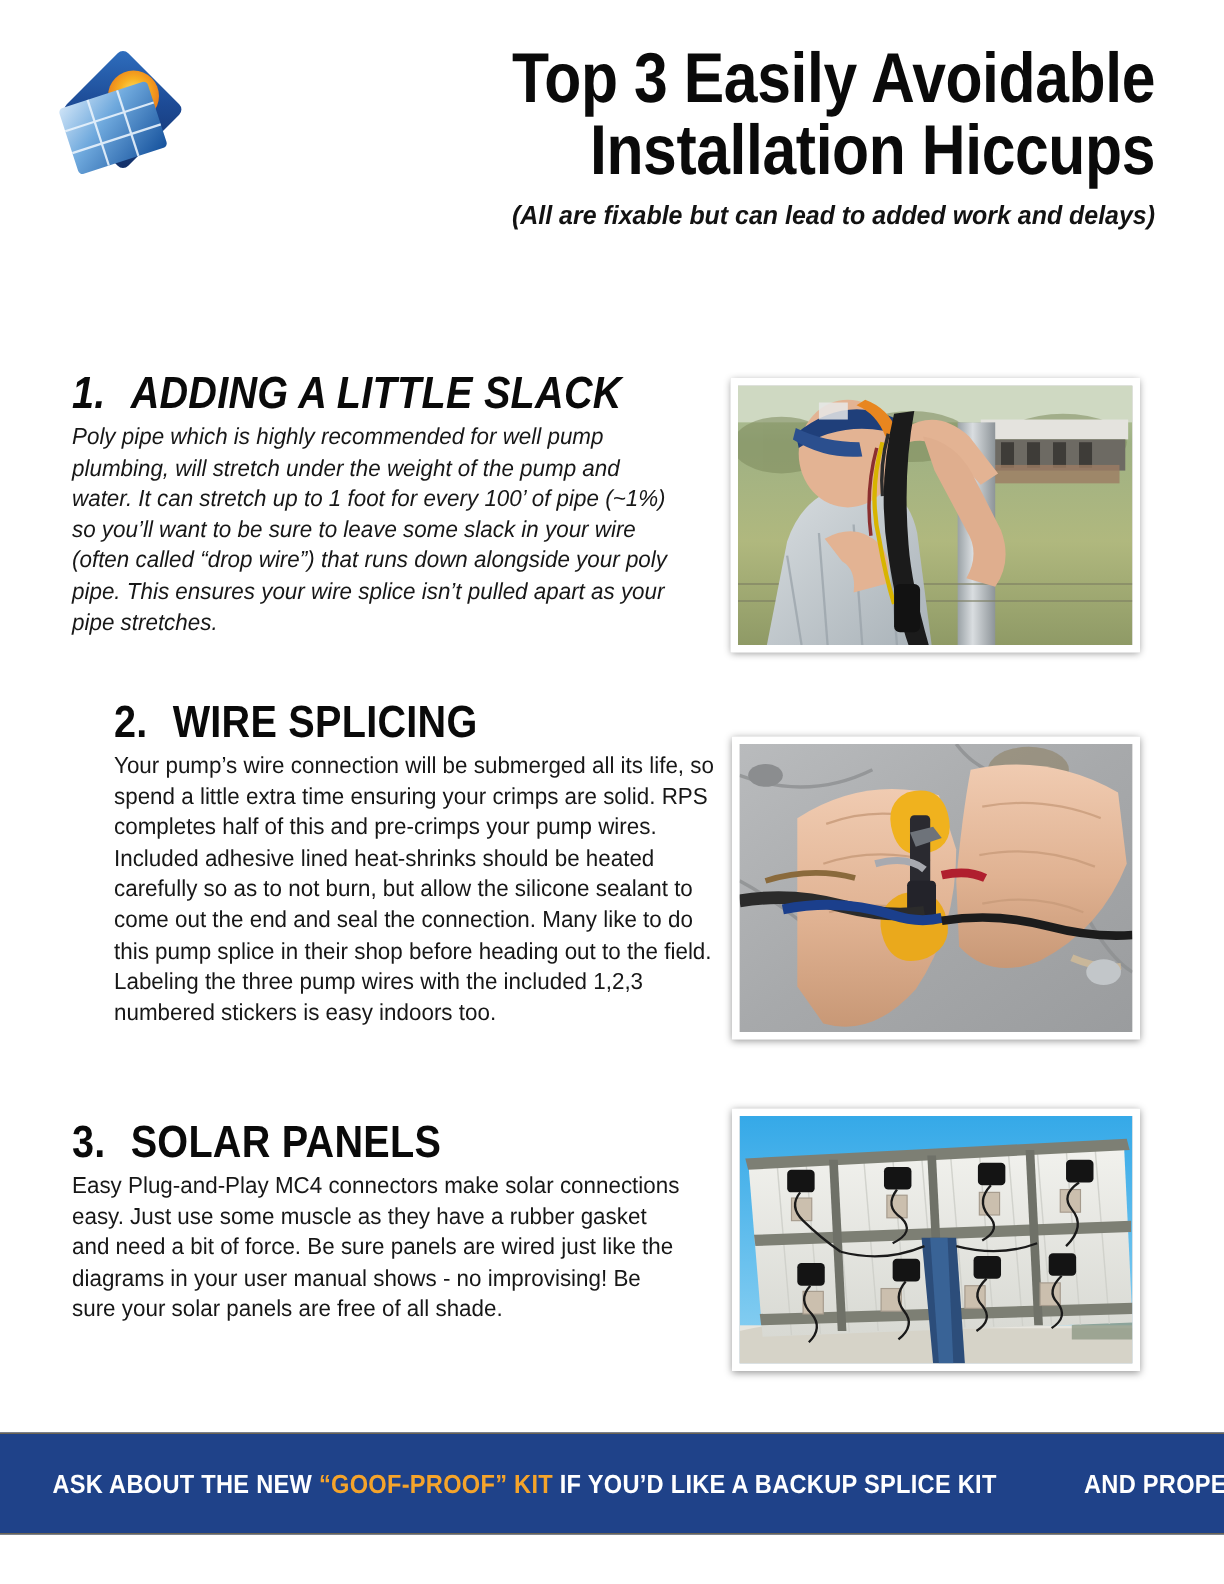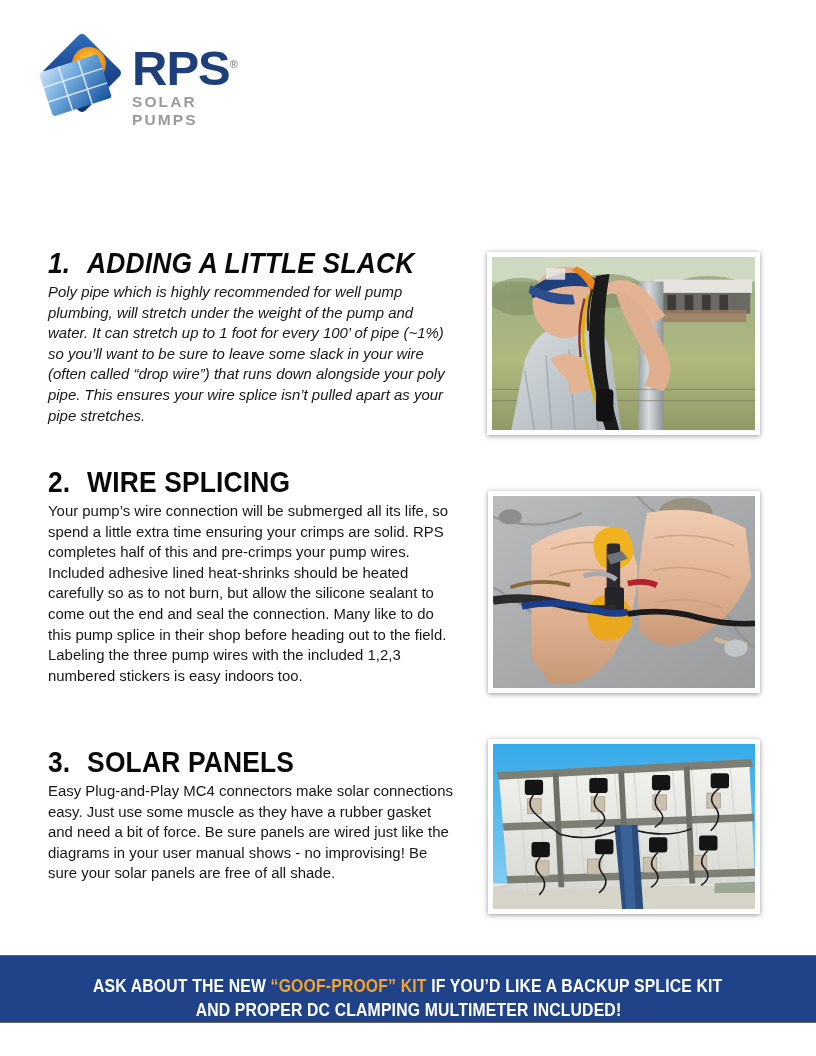--- a/index.html
+++ b/index.html
@@ -106,22 +106,22 @@
   }
   .photo svg{display:block;width:100%;height:100%;}
 
   
   .footer-banner{
     position:absolute; left:0; top:955px; width:816px; height:68px;
     background:#1f4289;
     border-top:1px solid #6b6455;
     border-bottom:1px solid #6b6455;
     box-sizing:border-box;
-    display:flex; flex-direction:column;
-    align-items:center; justify-content:flex-end;
+    display:flex; 
+    align-items:center; justify-content:space-between;
   }
   .footer-line{
     font-family:"Liberation Sans Narrow","Liberation Sans", sans-serif;
     font-weight:bold;
     font-size:17.5px;
     line-height:24px;
     color:#ffffff;
     letter-spacing:0.2px;
     white-space:nowrap;
     transform:scaleX(0.9);
@@ -159,26 +159,27 @@
           <rect x="8" y="34" width="62" height="46" rx="3" fill="url(#pan)"></rect>
           <g stroke="#e9f3fc" stroke-width="1.5" opacity="0.9">
             <line x1="28.6" y1="34" x2="28.6" y2="80"></line>
             <line x1="49.3" y1="34" x2="49.3" y2="80"></line>
             <line x1="8" y1="49.3" x2="70" y2="49.3"></line>
             <line x1="8" y1="64.6" x2="70" y2="64.6"></line>
           </g>
         </g>
       </svg>
     </div>
-    <div class="logo-text">
-      <div class="logo-rps"><span>RPS</span><span class="logo-reg">®</span></div>
-      <div class="logo-sub">SOLAR PUMPS</div>
-    </div>
-  </div>
-
+  </div>
+
+  <div class="title-block">
+    <div class="doc-title">Top 3 Easily Avoidable</div>
+    <div class="doc-title">Installation Hiccups</div>
+    <div class="doc-subtitle">(All are fixable but can lead to added work and delays)</div>
+  </div>
 </div>
 
 <div class="section">
   <div class="sec-text" style="top:247px;font-style:italic;">
     <div class="sec-heading">
       <span class="num">1.</span><span>ADDING A LITTLE SLACK</span>
     </div>
     <div class="sec-body">Poly pipe which is highly recommended for well pump plumbing, will stretch under the weight of the pump and water. It can stretch up to 1 foot for every 100’ of pipe (~1%) so you’ll want to be sure to leave some slack in your wire (often called “drop wire”) that runs down alongside your poly pipe. This ensures your wire splice isn’t pulled apart as your pipe stretches.</div>
   </div>
 
@@ -240,21 +241,21 @@
       <path d="M108 20 Q96 70 104 120 Q110 160 118 183 L132 183 Q120 140 118 112 Q114 62 122 18 Z" fill="#1b1b1b"></path>
       <path d="M100 40 q-10 36 -2 70 q4 24 10 44" stroke="#d8b400" stroke-width="3" fill="none"></path>
       <path d="M96 44 q-8 30 -4 62" stroke="#8b2f2f" stroke-width="2.4" fill="none"></path>
       <path d="M104 34 q-6 22 -4 44" stroke="#2c2c2c" stroke-width="2.4" fill="none"></path>
       <rect x="108" y="140" width="18" height="34" rx="4" fill="#121212"></rect>
     </svg>
   </div>
 </div>
 
 <div class="section">
-  <div class="sec-text" style="top:466px; width:425px;">
+  <div class="sec-text" style="top:466px; width:425px;margin-left:28px;">
     <div class="sec-heading">
       <span class="num">2.</span><span>WIRE SPLICING</span>
     </div>
     <div class="sec-body">Your pump’s wire connection will be submerged all its life, so spend a little extra time ensuring your crimps are solid. RPS completes half of this and pre-crimps your pump wires. Included adhesive lined heat-shrinks should be heated carefully so as to not burn, but allow the silicone sealant to come out the end and seal the connection. Many like to do this pump splice in their shop before heading out to the field. Labeling the three pump wires with the included 1,2,3 numbered stickers is easy indoors too.</div>
   </div>
 
   <div class="photo" style="left:488px; top:491px; width:272px; height:202px;">
     <svg viewBox="0 0 272 202" preserveAspectRatio="none" xmlns="http://www.w3.org/2000/svg">
       <defs>
         <linearGradient id="concr" x1="0" y1="0" x2="1" y2="1">

